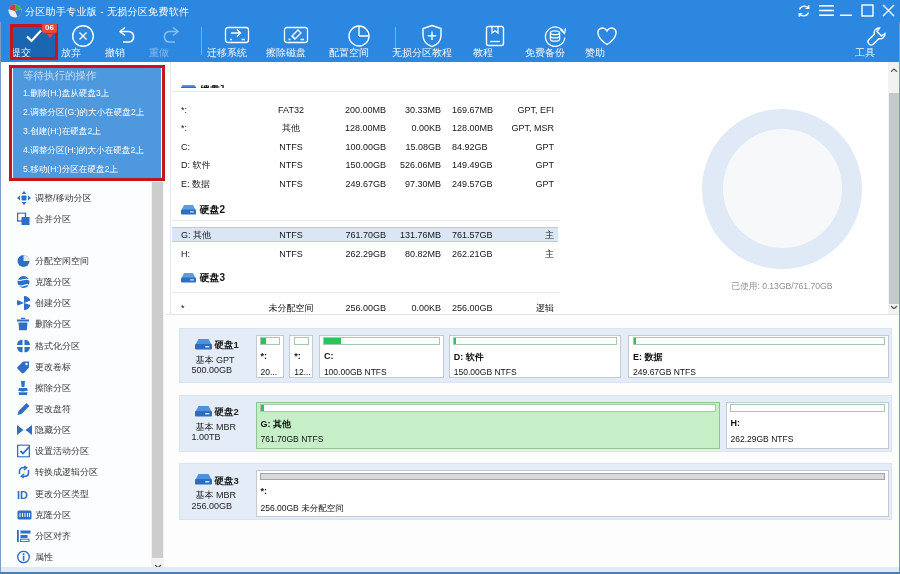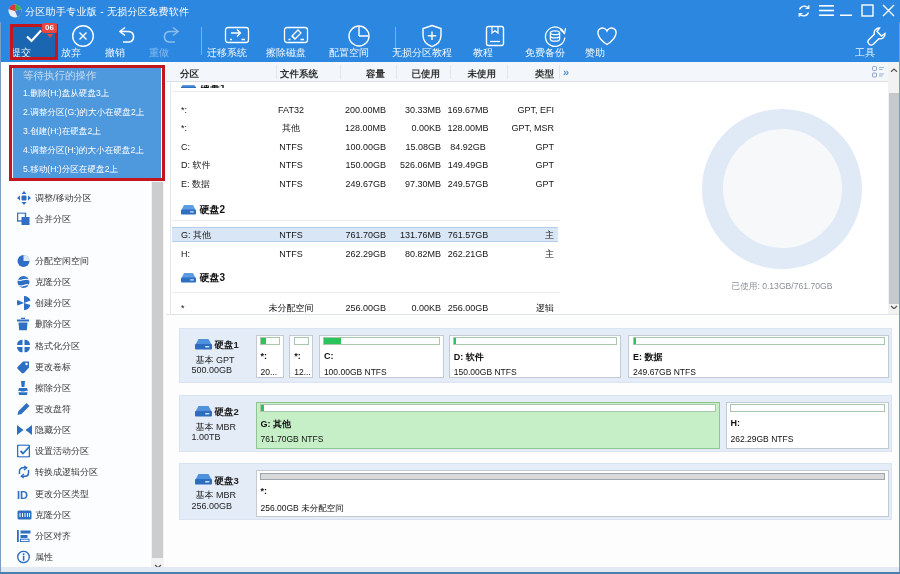--- a/index.html
+++ b/index.html
@@ -30,21 +30,21 @@
 
 #main{left:166px;top:62px;width:734px;height:253px;background:#fff;border-bottom:1px solid #dfe4ec}
 #thead{position:absolute;left:0;top:0;width:722px;height:20px;background:#f3f6fa;border-bottom:1px solid #dcdfe6;font-size:9.5px;font-weight:bold;color:#333}
 #thead span{position:absolute;top:6px}
 .trow{position:absolute;left:6px;width:390px;height:18px;font-size:9px;color:#151515}
 .trow span{position:absolute;top:0;line-height:18px;white-space:nowrap}
 .tc1{left:9px}
 .tc2{left:59px;width:120px;text-align:center}
 .tc3{left:114px;width:100px;text-align:right}
 .tc4{left:214px;width:55px;text-align:right}
-.tc5{left:268px;width:56px;text-align:center}
+.tc5{left:280px;width:56px;text-align:left}
 .tc6{left:325px;width:57px;text-align:right}
 .grow{position:absolute;left:15px;height:18px;font-size:10px;font-weight:bold;color:#111}
 .grow svg{position:absolute;left:0;top:4px}
 .grow b{position:absolute;left:18.5px;top:2px;white-space:nowrap}
 .gsep{position:absolute;left:6px;width:388px;height:1px;background:#e9ecf1}
 #selrow{position:absolute;left:6px;top:165px;width:386px;height:15px;background:#d9e6f6;border-top:1px solid #b6cdea;border-bottom:1px solid #b6cdea}
 
 #mscroll{position:absolute;right:0;top:0;width:12px;height:252px;background:#f2f2f2}
 #mscroll .up,#mscroll .dn{position:absolute;left:0;width:12px;height:15px;color:#555;font-size:6px;text-align:center;line-height:15px}
 #mscroll .thumb{position:absolute;left:1px;top:31px;width:10px;height:211px;background:#c5c8cc}
@@ -321,40 +321,20 @@
 <div id="sscroll" class="ab">
     <div class="thumb"></div>
     <div class="arr">
       <svg style="margin:6px auto 0" width="8" height="4.5" viewBox="0 0 8 4.5" fill="none" stroke="#555" stroke-width="1.2">
         <path d="M1 1 L4 3.8 L7 1"></path>
       </svg>
     </div>
   </div>
 <div id="main" class="ab">
 <div style="position:absolute;left:4px;top:0;width:1px;height:253px;background:#e3e8f0"></div>
-<div id="thead">
- <div style="position:absolute;top:3px;height:14px;width:1px;background:#e2e6ec;left:110px"></div>
- <div style="position:absolute;top:3px;height:14px;width:1px;background:#e2e6ec;left:174px"></div>
- <div style="position:absolute;top:3px;height:14px;width:1px;background:#e2e6ec;left:230px"></div>
- <div style="position:absolute;top:3px;height:14px;width:1px;background:#e2e6ec;left:284px"></div>
- <div style="position:absolute;top:3px;height:14px;width:1px;background:#e2e6ec;left:341px"></div>
- <div style="position:absolute;top:3px;height:14px;width:1px;background:#e2e6ec;left:393px"></div>
- <span style="left:14px">分区</span>
- <span style="left:103px;width:60px;text-align:center">文件系统</span>
- <span style="left:159px;width:60px;text-align:right">容量</span>
- <span style="left:214px;width:60px;text-align:right">已使用</span>
- <span style="left:270px;width:60px;text-align:right">未使用</span>
- <span style="left:328px;width:60px;text-align:right">类型</span>
- <span style="left:397px;top:4px;color:#4a90d9;font-size:11px;font-weight:bold">»</span>
- <svg style="position:absolute;left:706px;top:4px" width="12" height="12" viewBox="0 0 12 12">
-        <rect x="0.5" y="0.5" width="4" height="4" rx="1" fill="none" stroke="#8ba3c8" stroke-width="1"></rect>
-        <rect x="0.5" y="7" width="4" height="4" rx="1" fill="none" stroke="#8ba3c8" stroke-width="1"></rect>
-        <path d="M7 1.5 H12 M7 3.5 H10.5 M7 8 H12 M7 10 H10.5" stroke="#9db2d2" stroke-width="1.1"></path>
-      </svg>
-</div>
 <div style="position:absolute;left:12px;top:22.5px;width:120px;height:3.5px;overflow:hidden">
  <svg style="position:absolute;left:3px;top:-3px" width="15" height="10" viewBox="0 0 15 10">
         <path d="M3 0 H12 L14.5 5 H0.5 Z" fill="#5d9ce2"></path>
         <rect x="0" y="4.5" width="15" height="5" rx="1" fill="#2f6fc0"></rect>
       </svg>
  <b style="position:absolute;left:22px;top:-3px;font-size:10px;color:#111">硬盘1</b>
 </div>
 <div class="gsep" style="top:29px"></div>
 <div class="trow" style="top:38.5px">
       <span class="tc1">*:</span>

